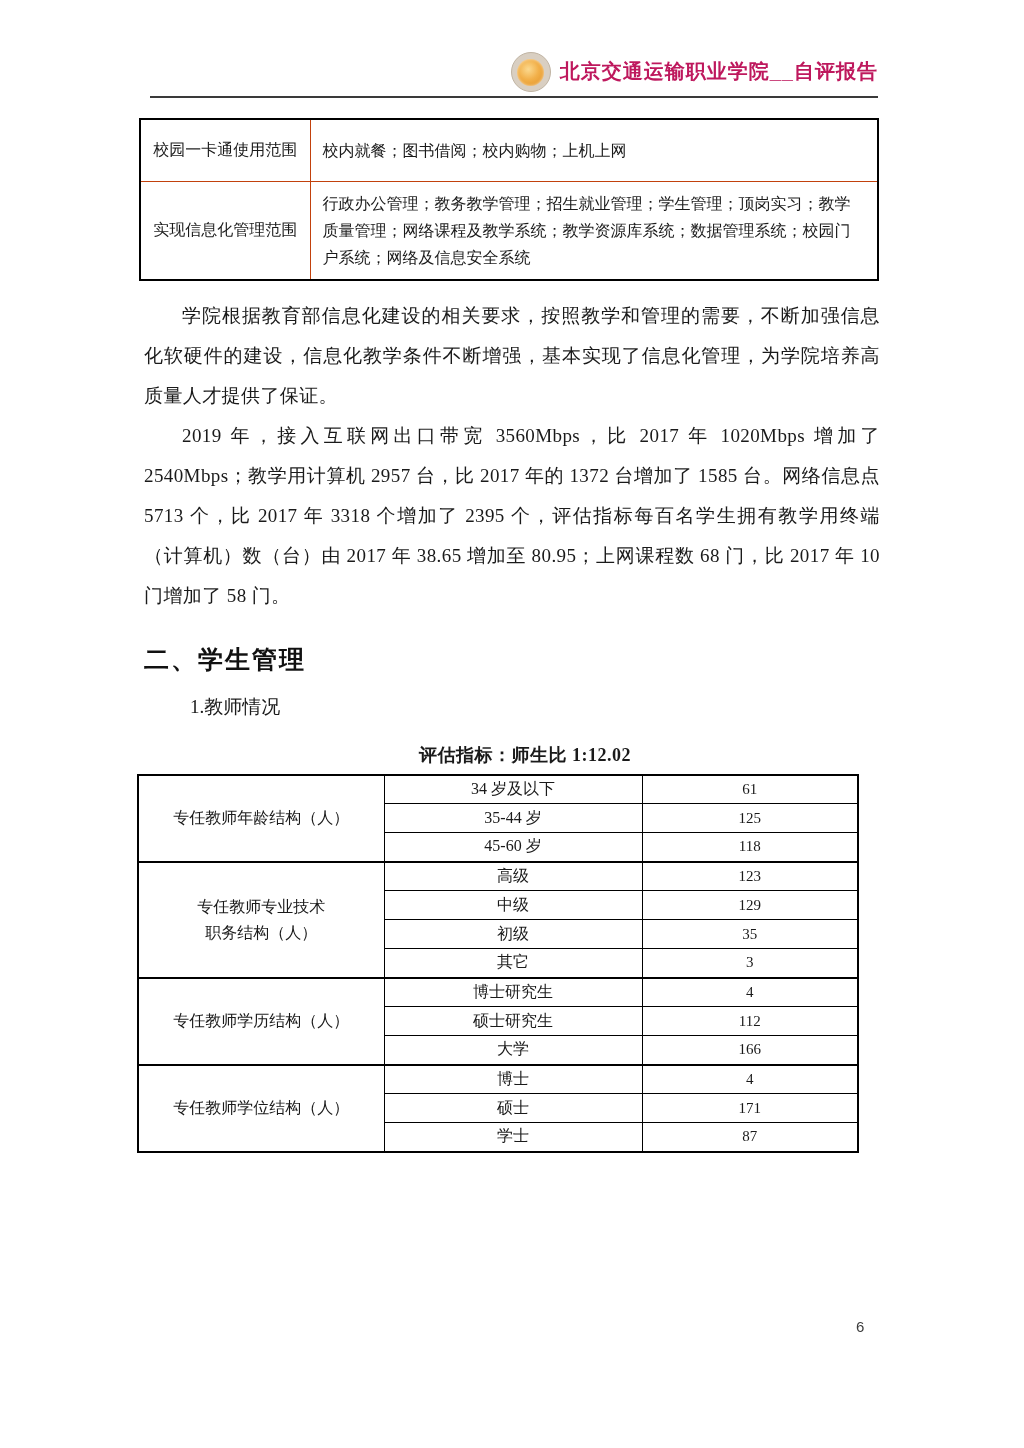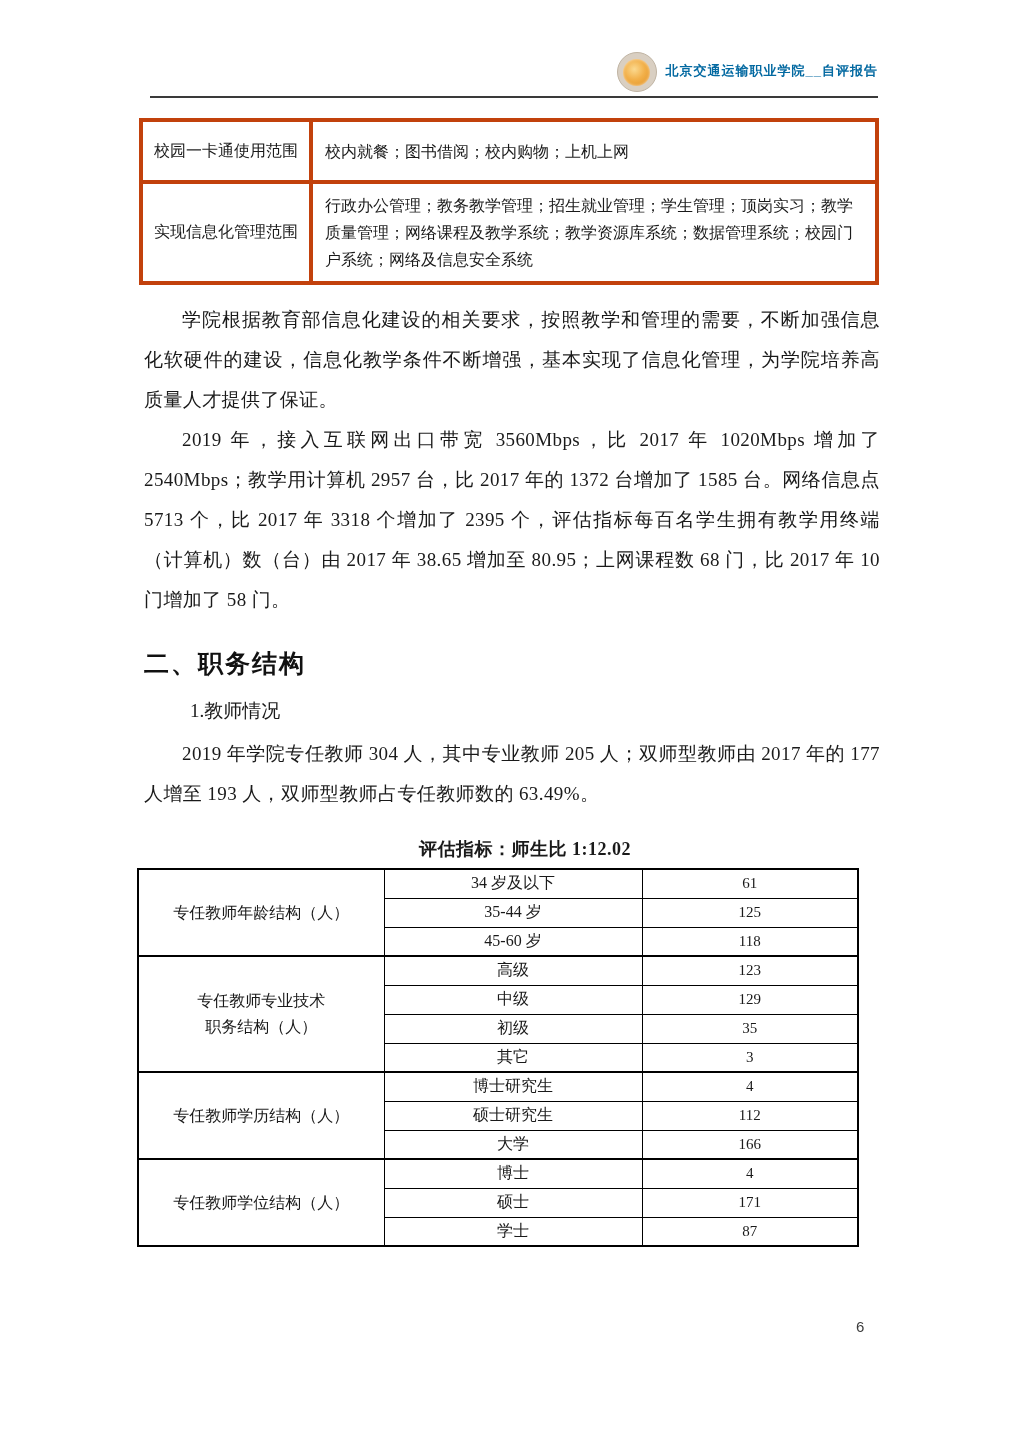--- a/index.html
+++ b/index.html
@@ -33,34 +33,34 @@
     flex: 0 0 auto;
   }
   .logo-inner {
     width: 27px; height: 27px; border-radius: 50%;
     background: radial-gradient(circle at 42% 38%, #fbd98f 0%, #f2b04a 45%, #e08e1f 100%);
     border: 1px solid #c8competitors8735;
     box-shadow: inset 0 0 3px rgba(255,255,255,.7);
   }
   .header-title {
     font-family: "Liberation Sans", "DejaVu Sans", sans-serif;
-    font-size: 13px; font-weight: 600; color: #0369a1;
+    font-size: 20px; font-weight: 600; color: #be185d;
     letter-spacing: 1px;
     padding-bottom: 2px;
   }
 
   
   table { border-collapse: collapse; }
   .info-table {
     margin: 20px 0 0 -5px;
     width: 740px;
     table-layout: fixed;
     font-size: 16px;
   }
-  .info-table td { border: 4px solid #c2410c; vertical-align: middle; }
+  .info-table td { border: 1px solid #c2410c; vertical-align: middle; }
   .info-table { border: 2px solid #000; }
   .info-table .lbl {
     width: 170px; text-align: center; padding: 8px 6px;
   }
   .info-table .val {
     padding: 8px 12px; line-height: 27px; text-align: left;
   }
   .info-table tr.r1 td { height: 62px; }
   .info-table tr.r2 td { height: 83px; }
 
@@ -141,24 +141,23 @@
       <tr class="r2">
         <td class="lbl">实现信息化管理范围</td>
         <td class="val">行政办公管理；教务教学管理；招生就业管理；学生管理；顶岗实习；教学质量管理；网络课程及教学系统；教学资源库系统；数据管理系统；校园门户系统；网络及信息安全系统</td>
       </tr>
     </tbody>
       </table>
 
     <p class="para p-first">学院根据教育部信息化建设的相关要求，按照教学和管理的需要，不断加强信息化软硬件的建设，信息化教学条件不断增强，基本实现了信息化管理，为学院培养高质量人才提供了保证。</p>
     <p class="para">2019 年，接入互联网出口带宽 3560Mbps，比 2017 年 1020Mbps 增加了 2540Mbps；教学用计算机 2957 台，比 2017 年的 1372 台增加了 1585 台。网络信息点 5713 个，比 2017 年 3318 个增加了 2395 个，评估指标每百名学生拥有教学用终端（计算机）数（台）由 2017 年 38.65 增加至 80.95；上网课程数 68 门，比 2017 年 10 门增加了 58 门。</p>
 
-    <h2 class="h-section">二、职务结构</h2>
+    <h2 class="h-section">二、学生管理</h2>
     <h3 class="h-sub">1.教师情况</h3>
 
-    <p class="para p-teacher">2019 年学院专任教师 304 人，其中专业教师 205 人；双师型教师由 2017 年的 177 人增至 193 人，双师型教师占专任教师数的 63.49%。</p>
 
     <div class="tbl-caption">评估指标：师生比 1:12.02</div>
 
     <table class="teacher-table">
       <colgroup>
           <col class="c-group">
           <col class="c-item">
           <col class="c-val">
         </colgroup>
 

